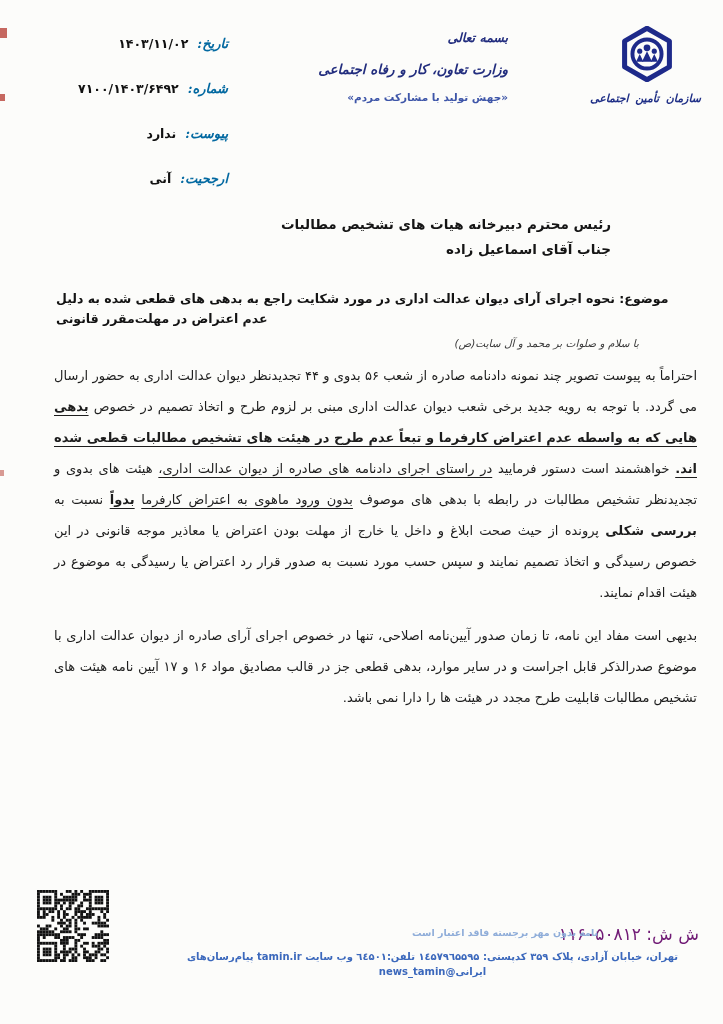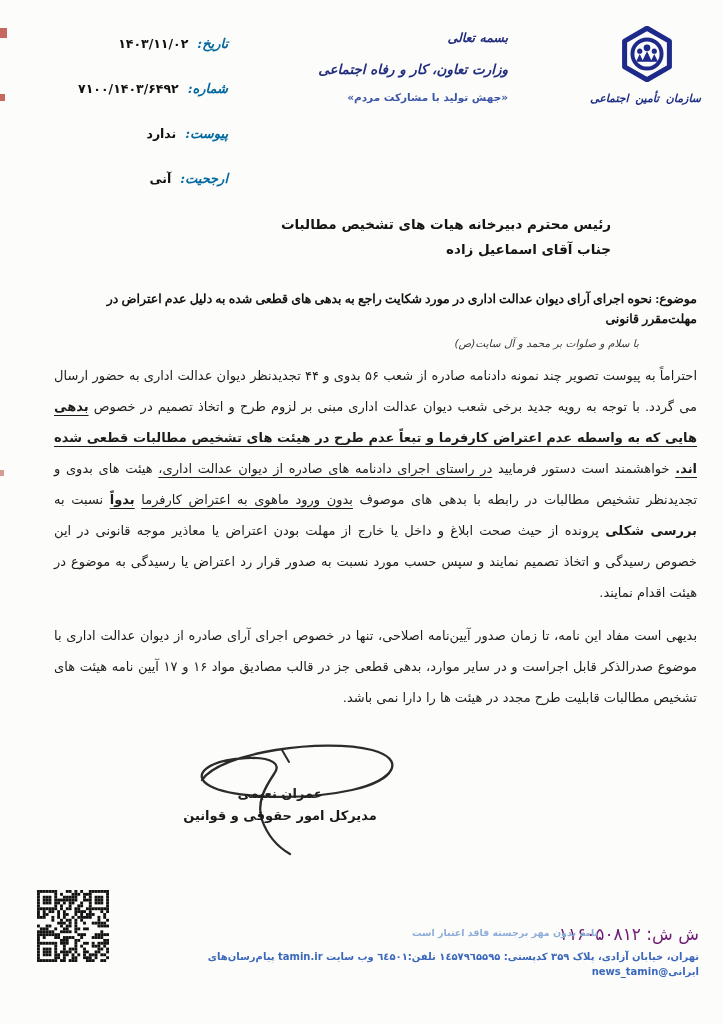--- a/index.html
+++ b/index.html
@@ -21,39 +21,39 @@
     font-family:"DejaVu Sans","Liberation Sans",sans-serif;}
   .meta-block{position:absolute;top:36px;left:38px;width:190px;}
   .meta-row{display:flex;flex-direction:row;justify-content:flex-start;align-items:baseline;
     gap:9px;margin-bottom:25px;height:20px;}
   .meta-label{font-family:"DejaVu Serif","Liberation Serif",serif;font-style:italic;
     font-weight:bold;font-size:13px;color:#0369a1;white-space:nowrap;}
   .meta-value{font-size:12.5px;font-weight:bold;color:#111;white-space:nowrap;}
   
   .addressee{position:absolute;top:212px;right:112px;text-align:right;
     font-size:13.5px;font-weight:bold;line-height:25px;color:#151515;}
-  .subject{position:absolute;top:289px;right:26px;left:56px;text-align:right;
-    font-size:12.5px;font-weight:bold;line-height:20px;color:#131313;font-family:Liberation Serif, serif;}
+  .subject{position:absolute;top:289px;right:26px;left:56px;text-align:left;
+    font-size:12.5px;font-weight:bold;line-height:20px;color:#131313;}
   .salutation{position:absolute;top:337px;right:84px;font-size:10.5px;color:#3a3a3a;
     font-style:italic;letter-spacing:.5px;}
   .body-text{position:absolute;top:360px;right:26px;left:54px;font-size:13px;
     line-height:31px;text-align:justify;color:#1d1d1d;}
   .body-text p{margin:0 0 12px 0;}
   .seg-bold{font-weight:bold;}
   .seg-underline{text-decoration:underline;text-underline-offset:4px;}
   
   .signature{position:absolute;top:740px;left:118px;width:324px;height:125px;text-align:center;}
   .signature svg{position:absolute;top:-4px;left:6px;pointer-events:none;}
   .sig-name{position:relative;margin-top:46px;font-size:13px;font-weight:bold;color:#222;}
   .sig-title{position:relative;margin-top:7px;font-size:13px;font-weight:bold;color:#1a1a1a;}
   
   .qr{position:absolute;top:888px;left:37px;width:72px;height:76px;}
   .tracking{position:absolute;top:924px;right:24px;font-size:17px;font-weight:normal;color:#701a75;}
   .seal-note{position:absolute;top:927px;left:412px;font-size:9.5px;font-weight:bold;color:#8fadd9;}
-  .address{position:absolute;top:949px;right:24px;left:166px;text-align:right;
+  .address{position:absolute;top:949px;right:24px;left:166px;text-align:center;
     font-size:10px;font-weight:bold;color:#3b68bc;line-height:15px;}
   
   .artifact{position:absolute;background:#b4372c;opacity:.75;}
   .artifact.a1{left:0;top:28px;width:7px;height:10px;}
   .artifact.a2{left:0;top:94px;width:5px;height:7px;}
   .artifact.a3{left:0;top:470px;width:4px;height:6px;opacity:.5;}
 </style>
 </head>
 <body>
 
@@ -111,28 +111,20 @@
 
   <div class="subject">موضوع: نحوه اجرای آرای دیوان عدالت اداری در مورد شکایت راجع به بدهی های قطعی شده به دلیل عدم اعتراض در مهلت‌مقرر قانونی</div>
 
   <div class="salutation">با سلام و صلوات بر محمد و آل سایت(ص)</div>
 
   <div class="body-text">
     <p><span>احتراماً به پیوست تصویر چند نمونه دادنامه صادره از شعب ۵۶ بدوی و ۴۴ تجدیدنظر دیوان عدالت اداری به حضور ارسال می گردد. با توجه به رویه جدید برخی شعب دیوان عدالت اداری مبنی بر لزوم طرح و اتخاذ تصمیم در خصوص </span><span class="seg-bold seg-underline">بدهی هایی که به واسطه عدم اعتراض کارفرما و تبعاً عدم طرح در هیئت های تشخیص مطالبات قطعی شده اند.</span><span> خواهشمند است دستور فرمایید </span><span class="seg-underline">در راستای اجرای دادنامه های صادره از دیوان عدالت اداری،</span><span> هیئت های بدوی و تجدیدنظر تشخیص مطالبات در رابطه با بدهی های موصوف </span><span class="seg-underline">بدون ورود ماهوی به اعتراض کارفرما</span><span> </span><span class="seg-bold seg-underline">بدواً</span><span> نسبت به </span><span class="seg-bold">بررسی شکلی</span><span> پرونده از حیث صحت ابلاغ و داخل یا خارج از مهلت بودن اعتراض یا معاذیر موجه قانونی در این خصوص رسیدگی و اتخاذ تصمیم نمایند و سپس حسب مورد نسبت به صدور قرار رد اعتراض یا رسیدگی به موضوع در هیئت اقدام نمایند.</span></p>
     <p><span>بدیهی است مفاد این نامه، تا زمان صدور آیین‌نامه اصلاحی، تنها در خصوص اجرای آرای صادره از دیوان عدالت اداری با موضوع صدرالذکر قابل اجراست و در سایر موارد، بدهی قطعی جز در قالب مصادیق مواد ۱۶ و ۱۷ آیین نامه هیئت های تشخیص مطالبات قابلیت طرح مجدد در هیئت ها را دارا نمی باشد.</span></p>
   </div>
 
-  <div class="signature">
-    <svg width="308" height="122" viewBox="0 0 308 122" aria-hidden="true">
-      <path d="M78 44 C 96 16, 200 2, 248 14 C 282 23, 272 44, 228 54 C 178 65, 108 62, 86 50 C 66 39, 84 24, 122 22 C 148 21, 158 28, 150 38 C 142 50, 132 66, 138 84 C 143 98, 152 110, 166 118" fill="none" stroke="#2b2b2b" stroke-width="2.3" stroke-linecap="round"></path>
-      <path d="M158 14 l7 12" fill="none" stroke="#2b2b2b" stroke-width="2" stroke-linecap="round"></path>
-    </svg>
-    <div class="sig-name">عمران نعیمی</div>
-    <div class="sig-title">مدیرکل امور حقوقی و قوانین</div>
-  </div>
 
   <svg class="qr" id="qr-svg" viewBox="0 0 25 25" aria-hidden="true">
       <rect x="0" y="0" width="1" height="1" fill="#111"></rect>
       <rect x="1" y="0" width="1" height="1" fill="#111"></rect>
       <rect x="2" y="0" width="1" height="1" fill="#111"></rect>
       <rect x="3" y="0" width="1" height="1" fill="#111"></rect>
       <rect x="4" y="0" width="1" height="1" fill="#111"></rect>
       <rect x="5" y="0" width="1" height="1" fill="#111"></rect>
       <rect x="6" y="0" width="1" height="1" fill="#111"></rect>
       <rect x="10" y="0" width="1" height="1" fill="#111"></rect>

